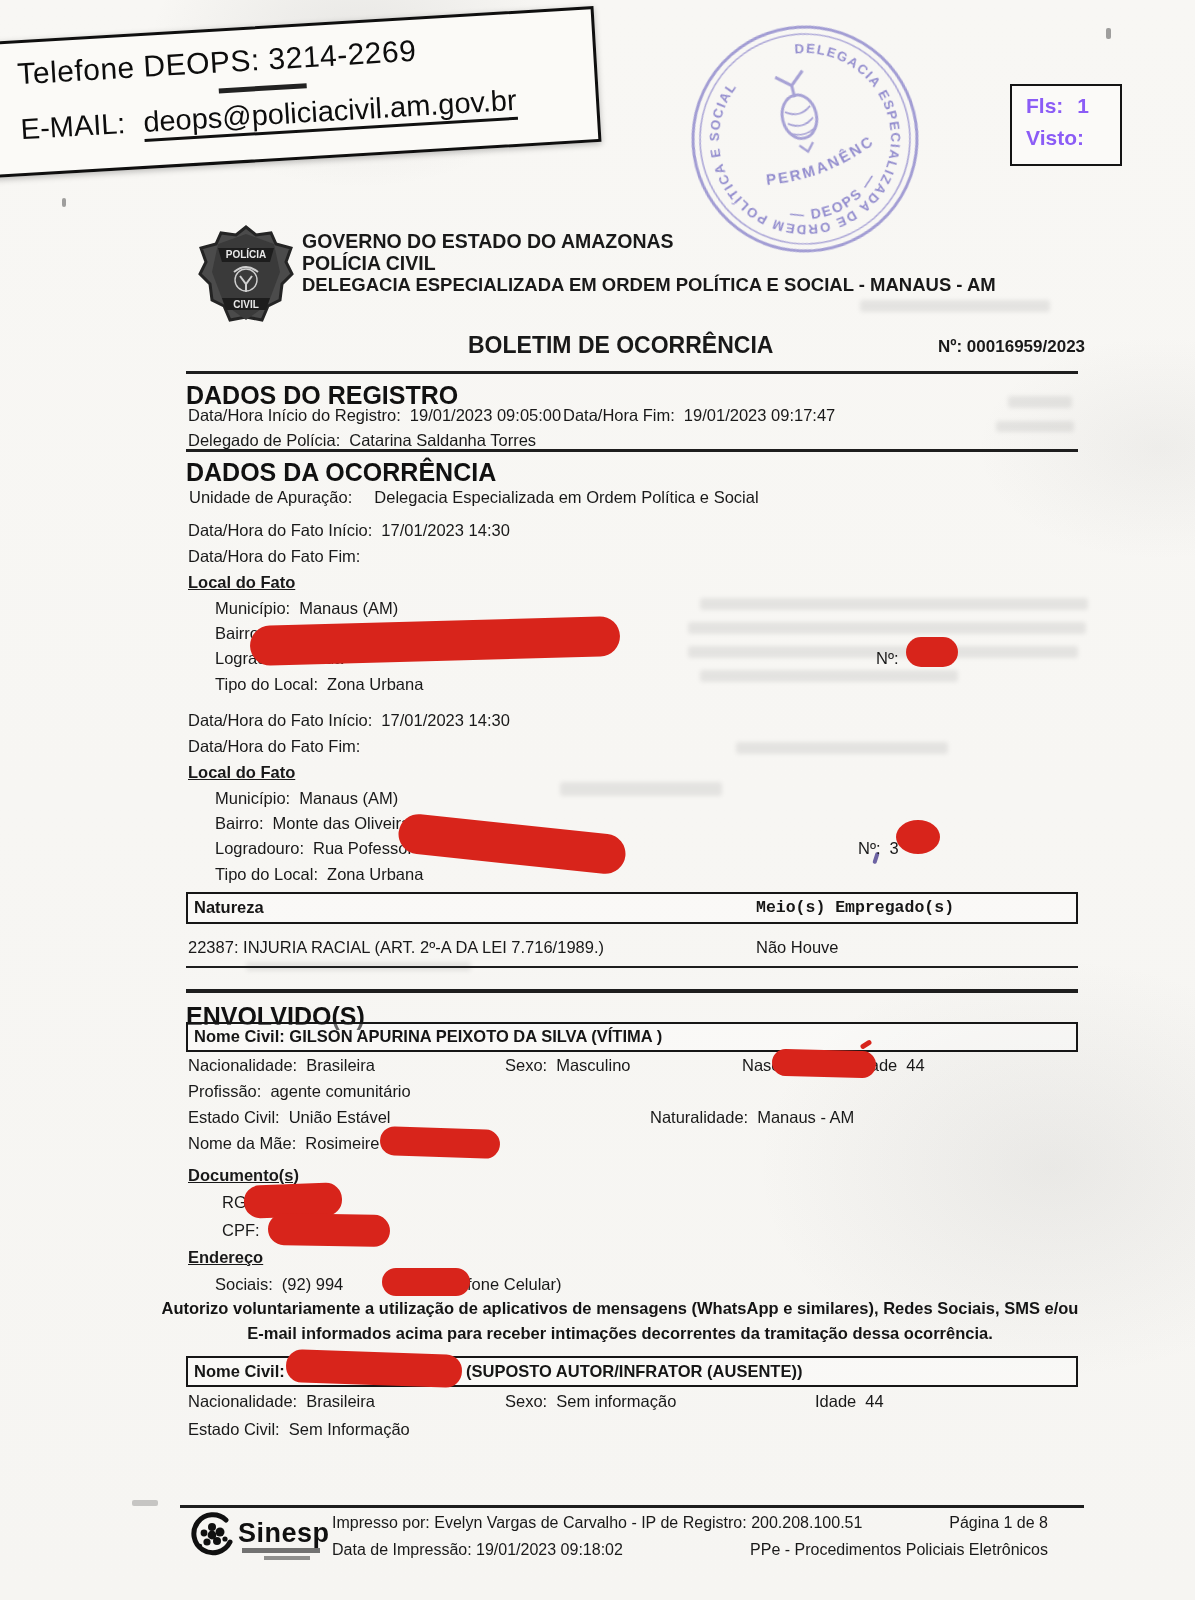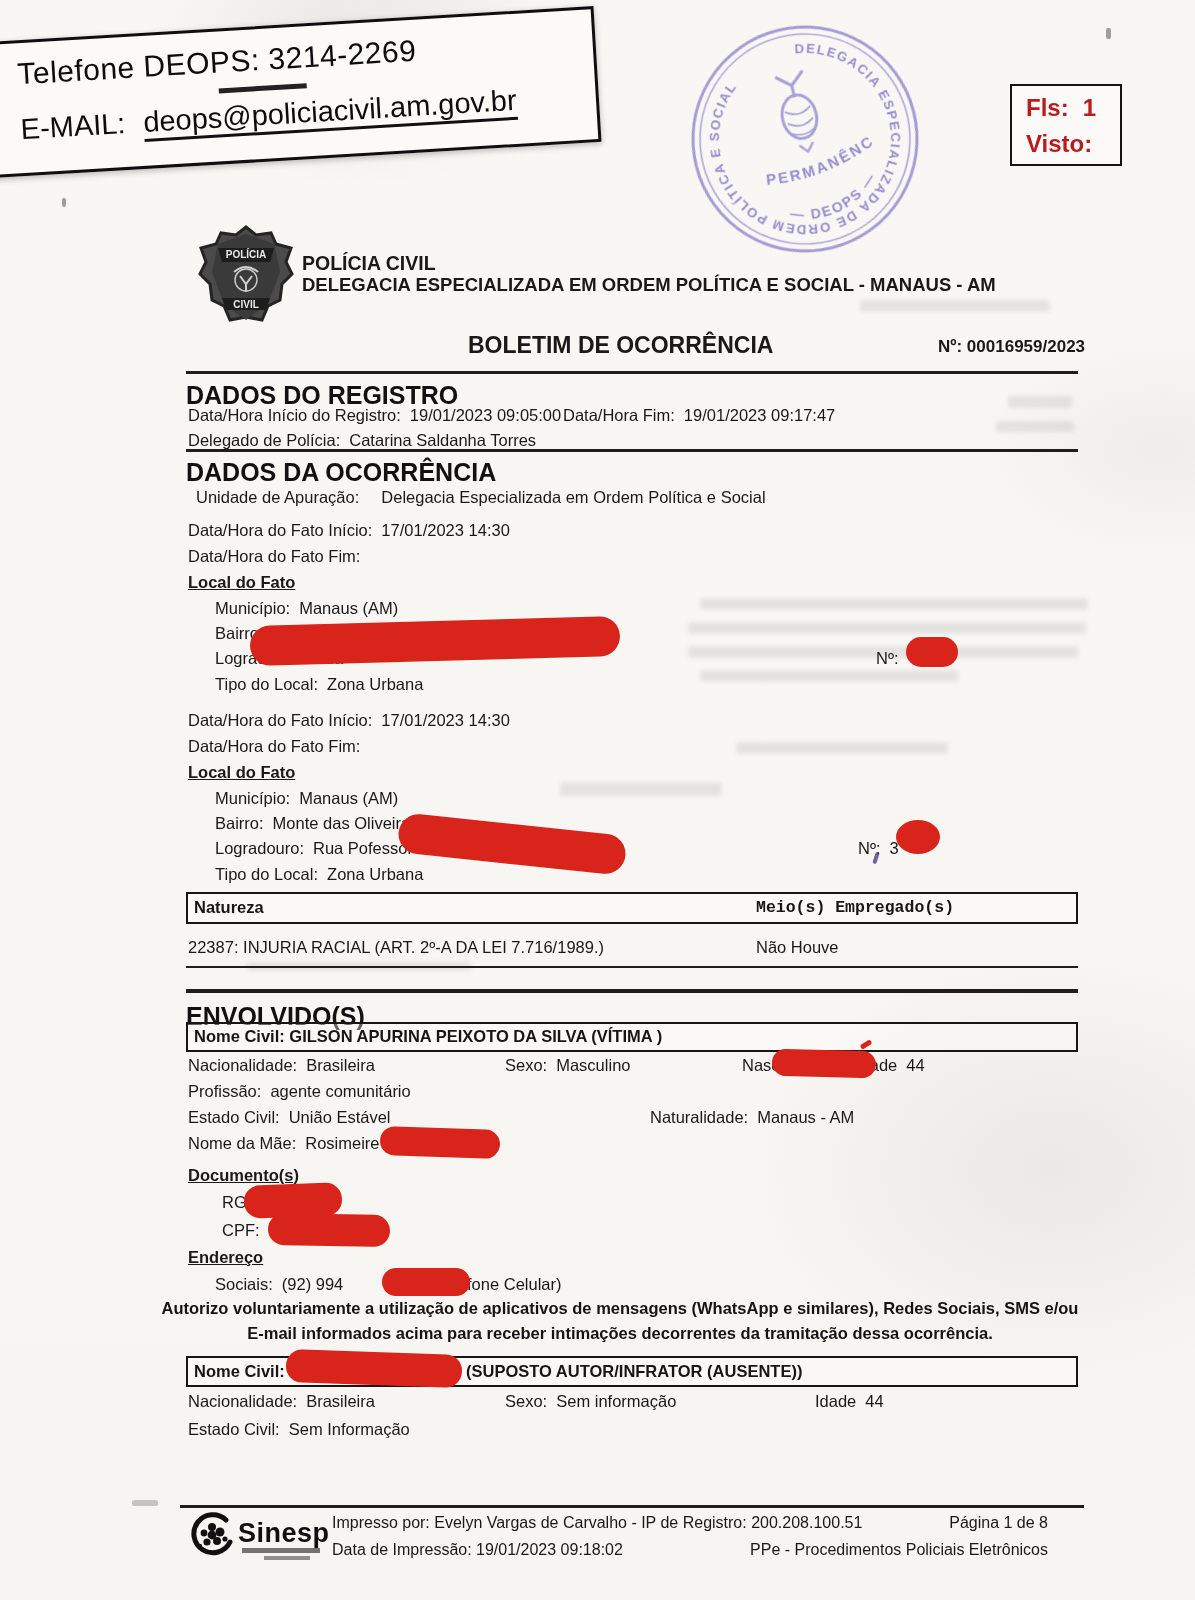--- a/index.html
+++ b/index.html
@@ -27,21 +27,21 @@
   .top-label{position:absolute;left:-10px;top:24px;width:608px;height:136px;
      background:#fbfaf7;border:3px solid #0f0f0f;transform:rotate(-3.4deg);
      box-shadow:0 2px 6px rgba(0,0,0,.25);padding:14px 0 0 26px;box-sizing:border-box;}
   .top-label .l1{font-size:30px;color:#0d0d0d;letter-spacing:.5px;}
   .top-label .mini-rule{width:88px;height:5px;background:#222;margin:9px 0 8px 200px;}
   .top-label .l2{font-size:29px;color:#0d0d0d;}
   .top-label .email{border-bottom:3px solid #111;padding-bottom:1px;}
   .label-topline{position:absolute;left:-8px;top:30px;width:600px;height:4px;background:#141414;transform:rotate(-3.4deg);}
   
   .fls-box{position:absolute;left:1010px;top:84px;width:112px;height:82px;border:2.5px solid #141414;
-     background:#fbfaf8;padding:8px 0 0 14px;box-sizing:border-box;font-size:24px;font-weight:bold;color:#b91c1c;}
+     background:#fbfaf8;padding:8px 0 0 14px;box-sizing:border-box;font-size:21px;font-weight:bold;color:#8b5cf6;}
   .fls-box .row{margin-bottom:8px;}
   .fls-box .v{margin-left:14px;font-weight:bold;}
   
   .stamp{position:absolute;left:686px;top:20px;width:238px;height:238px;transform:rotate(-14deg);
          opacity:.82;filter:blur(.4px);}
   
   .sinesp{position:absolute;left:190px;top:1512px;width:140px;height:58px;}
   .sinesp .brand{position:absolute;left:48px;top:6px;font-size:27px;font-weight:bold;color:#101010;letter-spacing:.5px;}
   .sinesp .tag1{position:absolute;left:52px;top:36px;width:78px;height:5px;background:#3a3a3a;opacity:.7;}
   .sinesp .tag2{position:absolute;left:74px;top:44px;width:46px;height:4px;background:#3a3a3a;opacity:.55;}
@@ -122,20 +122,21 @@
       <path d="M22,24 L78,24 L74,38 L26,38 Z" fill="#1d1d1d"></path>
       <text x="50" y="34" text-anchor="middle" fill="#e8e8e8" font-size="10" font-weight="bold" font-family="Liberation Sans, sans-serif">POLÍCIA</text>
       <g stroke="#cfcfcf" fill="none" stroke-width="2">
         <path d="M38,48 q12,-10 24,0 M44,52 l6,8 l6,-8 M50,60 l0,8"></path>
         <circle cx="50" cy="56" r="11" stroke-width="1.4"></circle>
       </g>
       <path d="M26,74 L74,74 L70,86 L30,86 Z" fill="#1d1d1d"></path>
       <text x="50" y="84" text-anchor="middle" fill="#e8e8e8" font-size="10" font-weight="bold" font-family="Liberation Sans, sans-serif">CIVIL</text>
     </svg>
   </div>
+  <div class="line b" style="left:302px;top:230px;font-size:19.5px;">GOVERNO DO ESTADO DO AMAZONAS</div>
   <div class="line b" style="left:302px;top:252px;font-size:19.5px;">POLÍCIA CIVIL</div>
   <div class="line b" style="left:302px;top:274px;font-size:18.5px;text-align:center;">DELEGACIA ESPECIALIZADA EM ORDEM POLÍTICA E SOCIAL  - MANAUS - AM</div>
 
   <div class="line b" style="left:468px;top:332px;font-size:23px;">BOLETIM DE OCORRÊNCIA</div>
   <div class="line b" style="left:898px;top:337px;font-size:17px;margin-left:40px;">Nº: 00016959/2023</div>
 
   <div class="rule" style="top:371px;"></div>
 
   <div class="sec-title" style="top:381px;">DADOS DO REGISTRO</div>
   <div class="line" style="left:188px;top:406px;">
@@ -144,21 +145,21 @@
   <div class="line" style="left:563px;top:406px;">
     <span>Data/Hora Fim:</span><span class="val">19/01/2023 09:17:47</span>
   </div>
   <div class="line" style="left:188px;top:431px;">
     <span>Delegado de Polícia:</span><span class="val">Catarina Saldanha Torres</span>
   </div>
 
   <div class="rule" style="top:449px;"></div>
 
   <div class="sec-title" style="top:458px;">DADOS DA OCORRÊNCIA</div>
-  <div class="line" style="left:196px;top:488px;">
+  <div class="line" style="left:189px;top:488px;">
     <span>Unidade de Apuração:</span><span class="val" style="margin-left:22px;">Delegacia Especializada em Ordem Política e Social</span>
   </div>
 
   <div class="line" style="left:188px;top:521px;">
     <span>Data/Hora do Fato Início:</span><span class="val">17/01/2023 14:30</span>
   </div>
   <div class="line" style="left:188px;top:547px;">
     <span>Data/Hora do Fato Fim:</span>
   </div>
   <div class="line b u" style="left:188px;top:573px;">Local do Fato</div>

